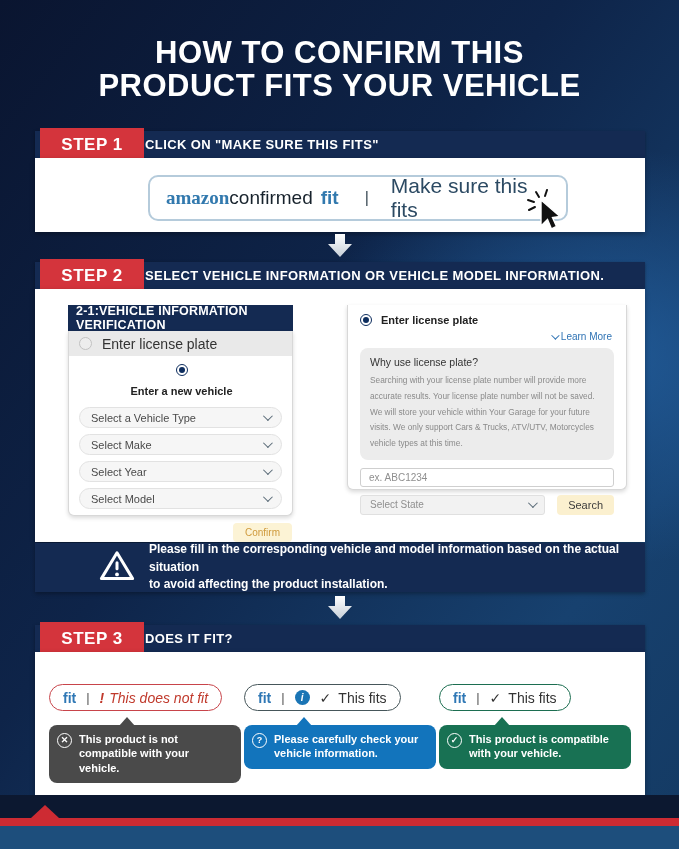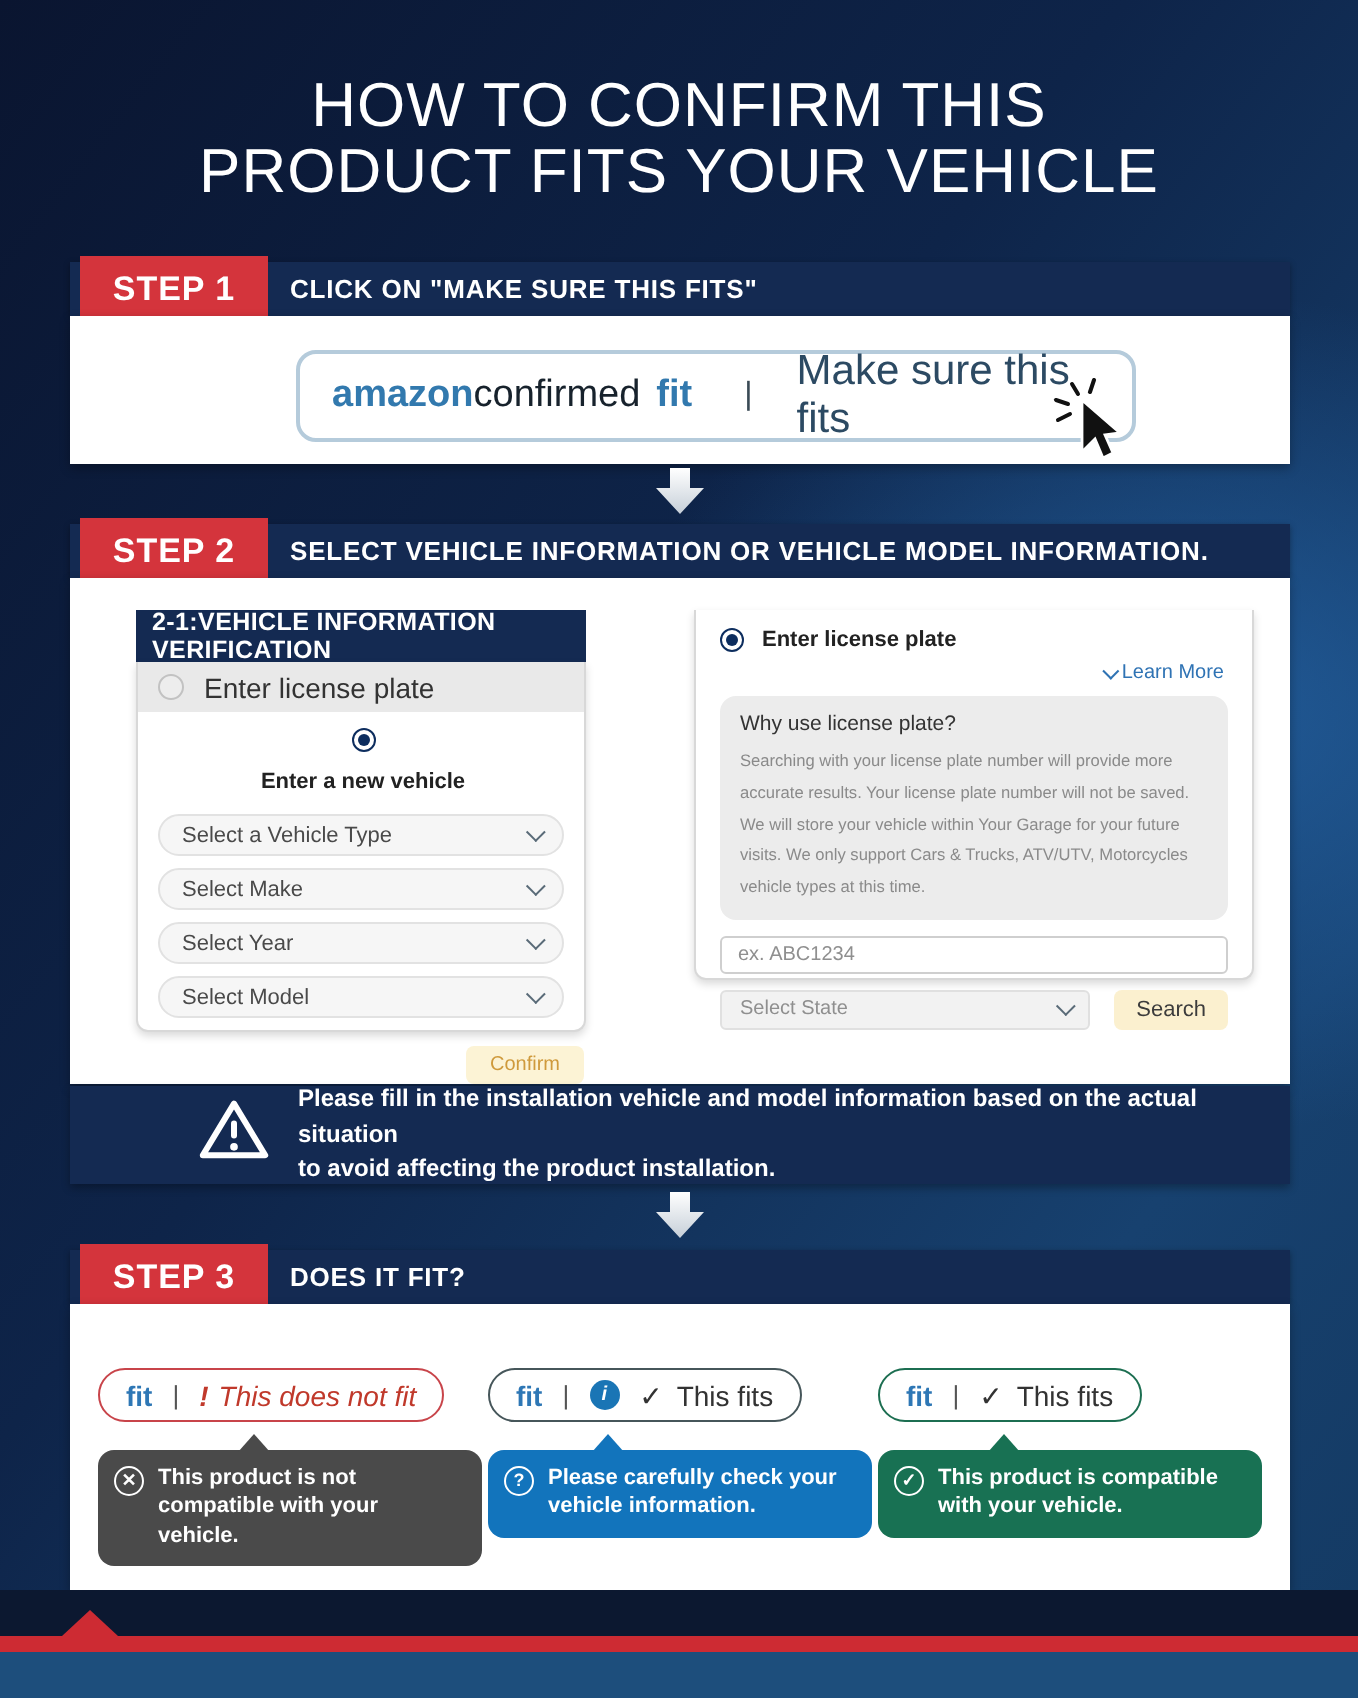--- a/index.html
+++ b/index.html
@@ -3,34 +3,34 @@
 <meta charset="utf-8">
 <style>
   html,body{margin:0;padding:0;background:#0a1630;}
   *{box-sizing:border-box;font-family:"Liberation Sans",sans-serif;}
   .canvas{position:relative;width:679px;height:849px;overflow:hidden;margin:0 auto;
     background:
       radial-gradient(ellipse 420px 300px at 88% 42%, rgba(35,96,160,.85) 0%, rgba(35,96,160,0) 70%),
       linear-gradient(128deg,#0a1530 0%,#0e2449 42%,#17416f 78%,#143a63 100%);}
   
   .page-title{position:absolute;top:36px;left:0;width:100%;text-align:center;color:#fff;
-    font-weight:normal;font-size:31px;line-height:33px;letter-spacing:.5px;}
+    font-weight:bold;font-size:31px;line-height:33px;letter-spacing:.5px;}
   
   .step-bar{position:absolute;left:35px;width:610px;height:27px;background:#142a52;
     box-shadow:0 1px 3px rgba(0,0,0,.35);}
-  .step-badge{position:absolute;left:5px;top:-3px;width:94px;height:33px;background:#d4343c;
+  .step-badge{position:absolute;left:5px;top:-3px;width:104px;height:33px;background:#d4343c;
     color:#fff;font-weight:bold;font-size:17px;letter-spacing:.5px;
     display:flex;align-items:center;justify-content:center;}
   .step-heading{position:absolute;left:110px;top:0;height:27px;display:flex;align-items:center;
     color:#fff;font-weight:bold;font-size:13px;letter-spacing:.4px;}
   .step-body{position:absolute;left:35px;width:610px;background:#fff;box-shadow:0 2px 5px rgba(0,0,0,.3);}
   
   .fit-widget{position:absolute;left:113px;top:17px;width:420px;height:46px;border:2px solid #b5cbdb;
     border-radius:10px;display:flex;align-items:center;padding:0 16px;background:#fff;}
-  .fw-brand{font-size:19px;font-weight:bold;color:#3279ae;}
+  .fw-brand{font-size:19px;font-weight:bold;color:#3279ae;font-family:Liberation Serif, serif;}
   .fw-confirmed{font-size:19px;color:#17222c;}
   .fw-fit{font-size:19px;font-weight:bold;color:#3279ae;margin-left:8px;}
   .fw-sep{font-size:16px;color:#3a4a55;margin:0 22px 0 26px;}
   .fw-cta{font-size:21px;color:#2c4a63;}
   .cursor-wrap{position:absolute;right:2px;top:12px;width:38px;height:44px;}
   
   .flow-arrow{position:absolute;left:328px;width:24px;height:23px;}
   
   .card{position:absolute;top:16px;}
   .card-header{height:26px;background:#142a52;color:#fff;font-weight:bold;font-size:12.5px;
@@ -212,21 +212,21 @@
 
   <div class="warning-bar">
     <span class="warn-icon">
       <svg width="36" height="32" viewBox="0 0 60 52">
         <path d="M30 4 L56 47 L4 47 Z" fill="none" stroke="#fff" stroke-width="5" stroke-linejoin="round"></path>
         <rect x="27.5" y="18" width="5" height="15" rx="2.5" fill="#fff"></rect>
         <circle cx="30" cy="40" r="3.2" fill="#fff"></circle>
       </svg>
     </span>
     <div class="warn-text">
-      <div>Please fill in the installation vehicle and model information based on the actual situation</div>
+      <div>Please fill in the corresponding vehicle and model information based on the actual situation</div>
       <div>to avoid affecting the product installation.</div>
     </div>
   </div>
 
   <div class="flow-arrow" style="top:596px;">
     <svg width="24" height="23" viewBox="0 0 24 23">
       <defs>
           <linearGradient id="ag2" x1="0" y1="0" x2="0" y2="1">
         <stop offset="0" stop-color="#ffffff"></stop>
             <stop offset="1" stop-color="#c6cfd8"></stop>

